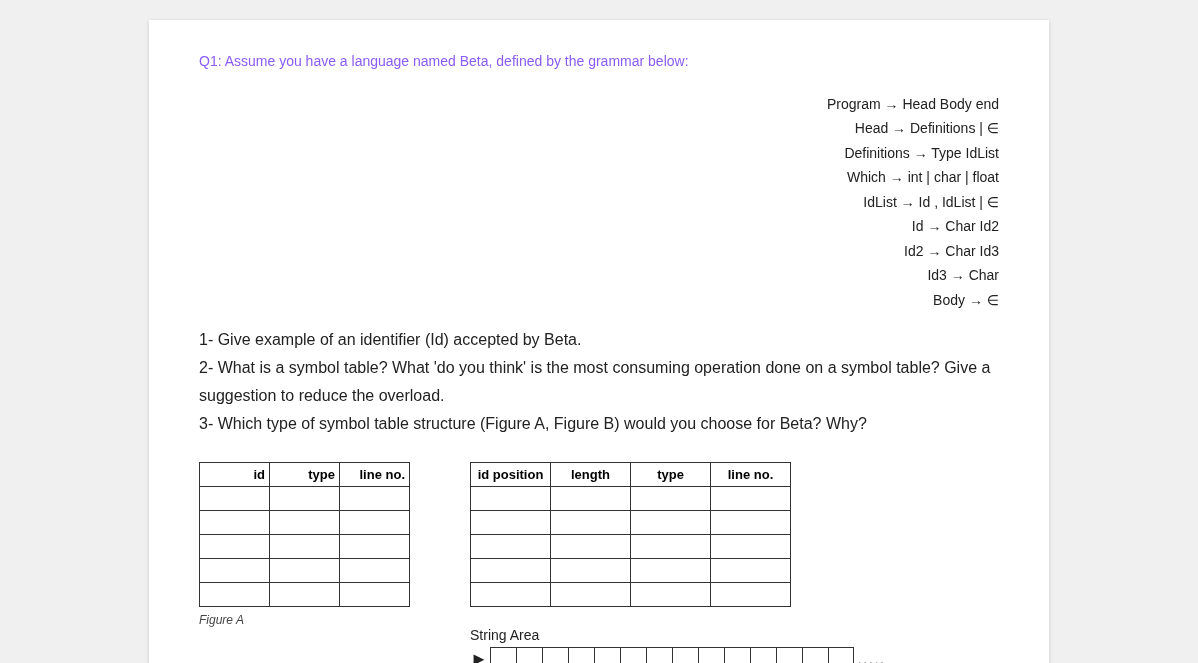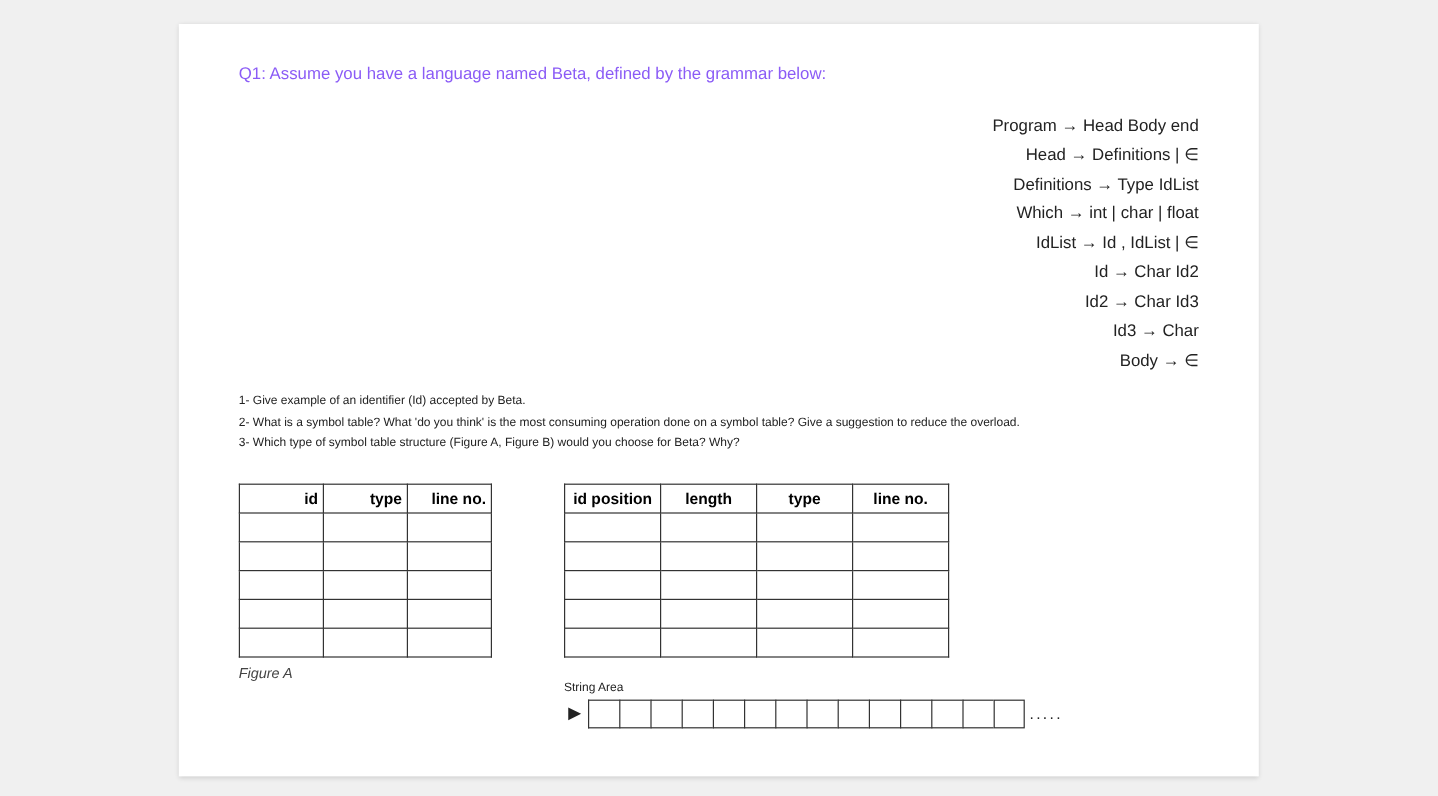--- a/index.html
+++ b/index.html
@@ -29,21 +29,21 @@
       font-size: 14px;
       color: #222;
       line-height: 1.75;
       margin-bottom: 14px;
       text-align: right;
     }
     .grammar-line {
       display: block;
     }
     .questions-block {
-      font-size: 10px;
+      font-size: 16px;
       color: #222;
       line-height: 1.75;
       margin-bottom: 24px;
     }
     .figures-row {
       display: flex;
       align-items: flex-start;
       gap: 60px;
       margin-top: 10px;
     }
@@ -89,21 +89,21 @@
       width: 80px;
       height: 24px;
       text-align: center;
       padding: 2px 4px;
       font-weight: normal;
     }
     table.table-b-upper th {
       font-weight: bold;
     }
     .string-area-label {
-      font-size: 10px;
+      font-size: 14px;
       color: #222;
       margin-top: 10px;
       margin-bottom: 4px;
     }
     .string-area-row {
       display: flex;
       align-items: center;
       gap: 0;
     }
     .arrow-right {

